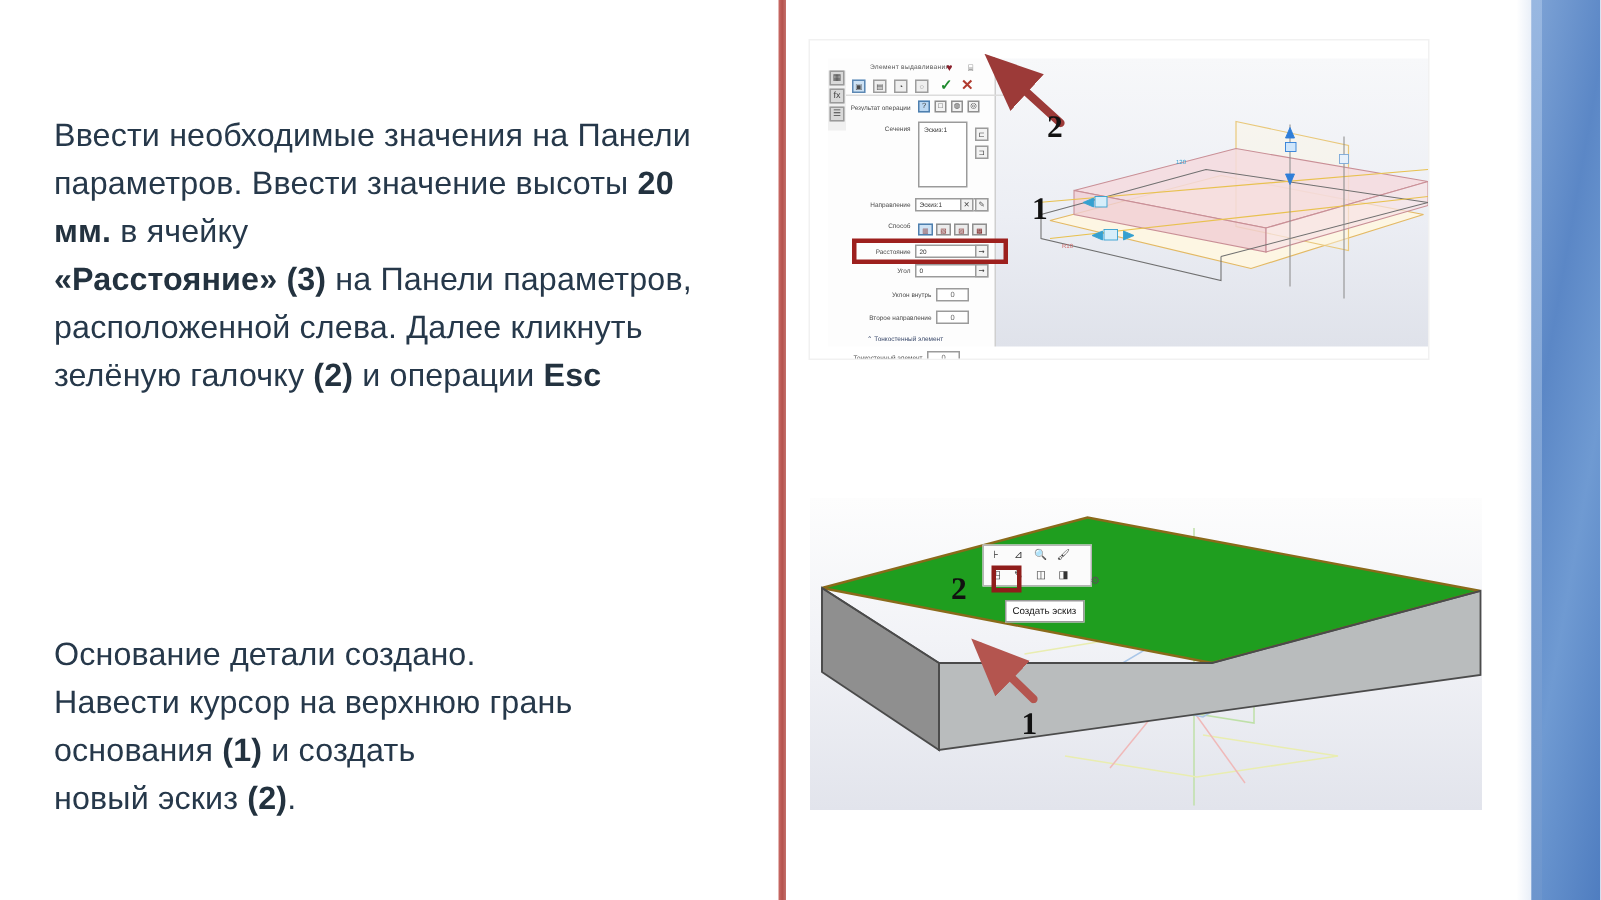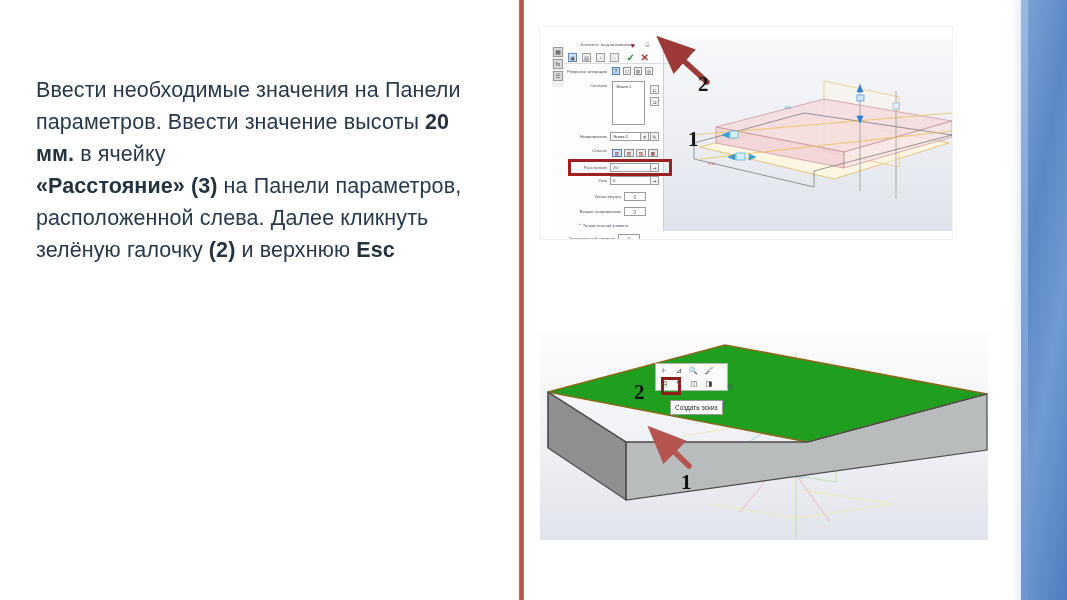--- a/index.html
+++ b/index.html
@@ -182,23 +182,28 @@
   }
   #arrow-bot{ position:absolute; left:645px; top:425px; width:50px; height:46px; }
   #gear-ico{ position:absolute; left:727px; top:383px; font-size:7px; color:#555; }
 </style>
 </head>
 <body>
 
 <div id="text-col">
   <div class="para" id="para-1">
     <span>Ввести необходимые значения на Панели параметров. Ввести значение высоты </span><b>20 мм.</b><span> в ячейку
-</span><b>«Расстояние» (3)</b><span> на Панели параметров, расположенной слева. Далее кликнуть зелёную галочку </span><b>(2)</b><span> и верхнюю </span><b>Esc</b>
-  </div>
-
+</span><b>«Расстояние» (3)</b><span> на Панели параметров, расположенной слева. Далее кликнуть зелёную галочку </span><b>(2)</b><span> и операции </span><b>Esc</b>
+  </div>
+
+  <div class="para" id="para-2">
+    <span>Основание детали создано.
+Навести курсор на верхнюю грань основания </span><b>(1)</b><span> и создать
+новый эскиз </span><b>(2)</b><span>.</span>
+  </div>
 </div>
 
 <div id="divider"></div>
 
 <div id="shot-top">
 
   <div id="shot-top-viewport">
     <svg width="290" height="192" viewBox="0 0 290 192">
 
       <polygon points="36,108 150,78 285,104 170,140" fill="#fdf6e3" stroke="#e3b964" stroke-width="0.8"></polygon>

